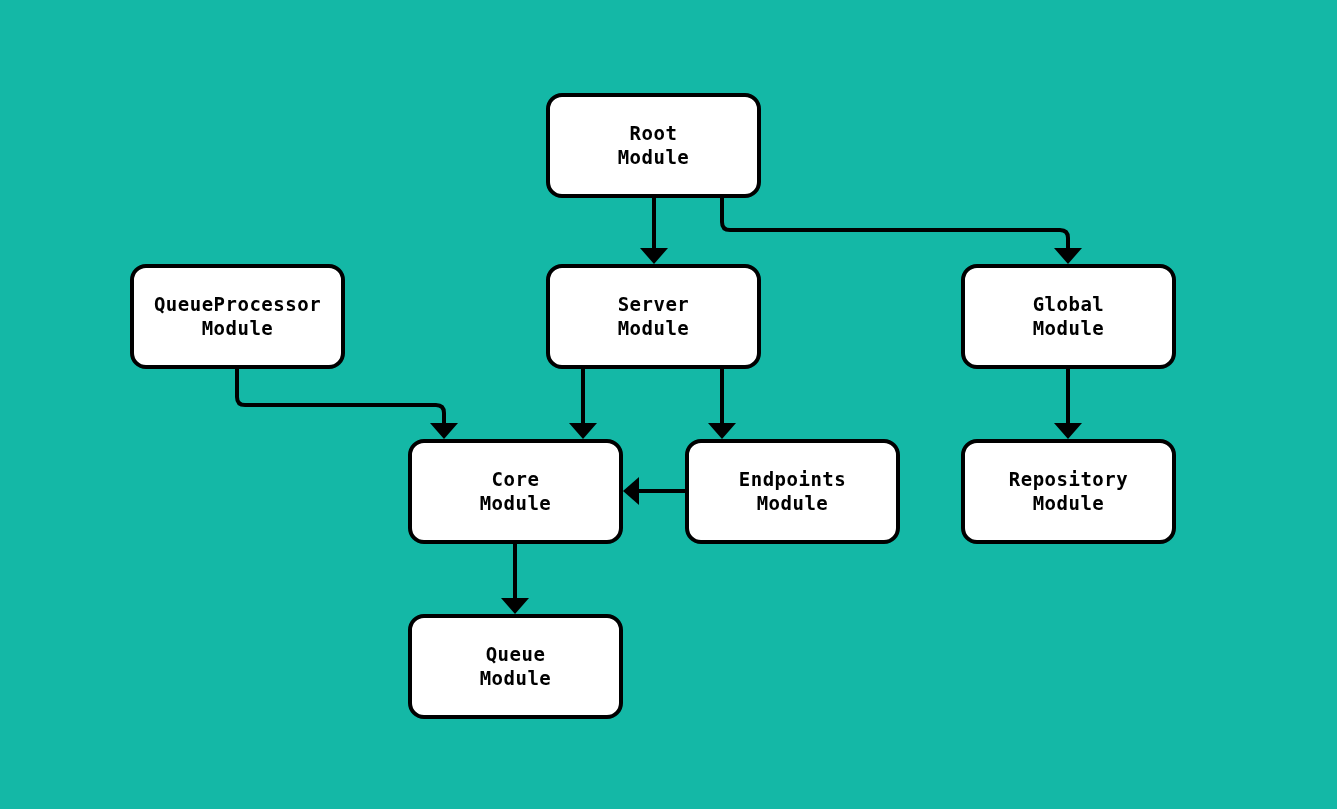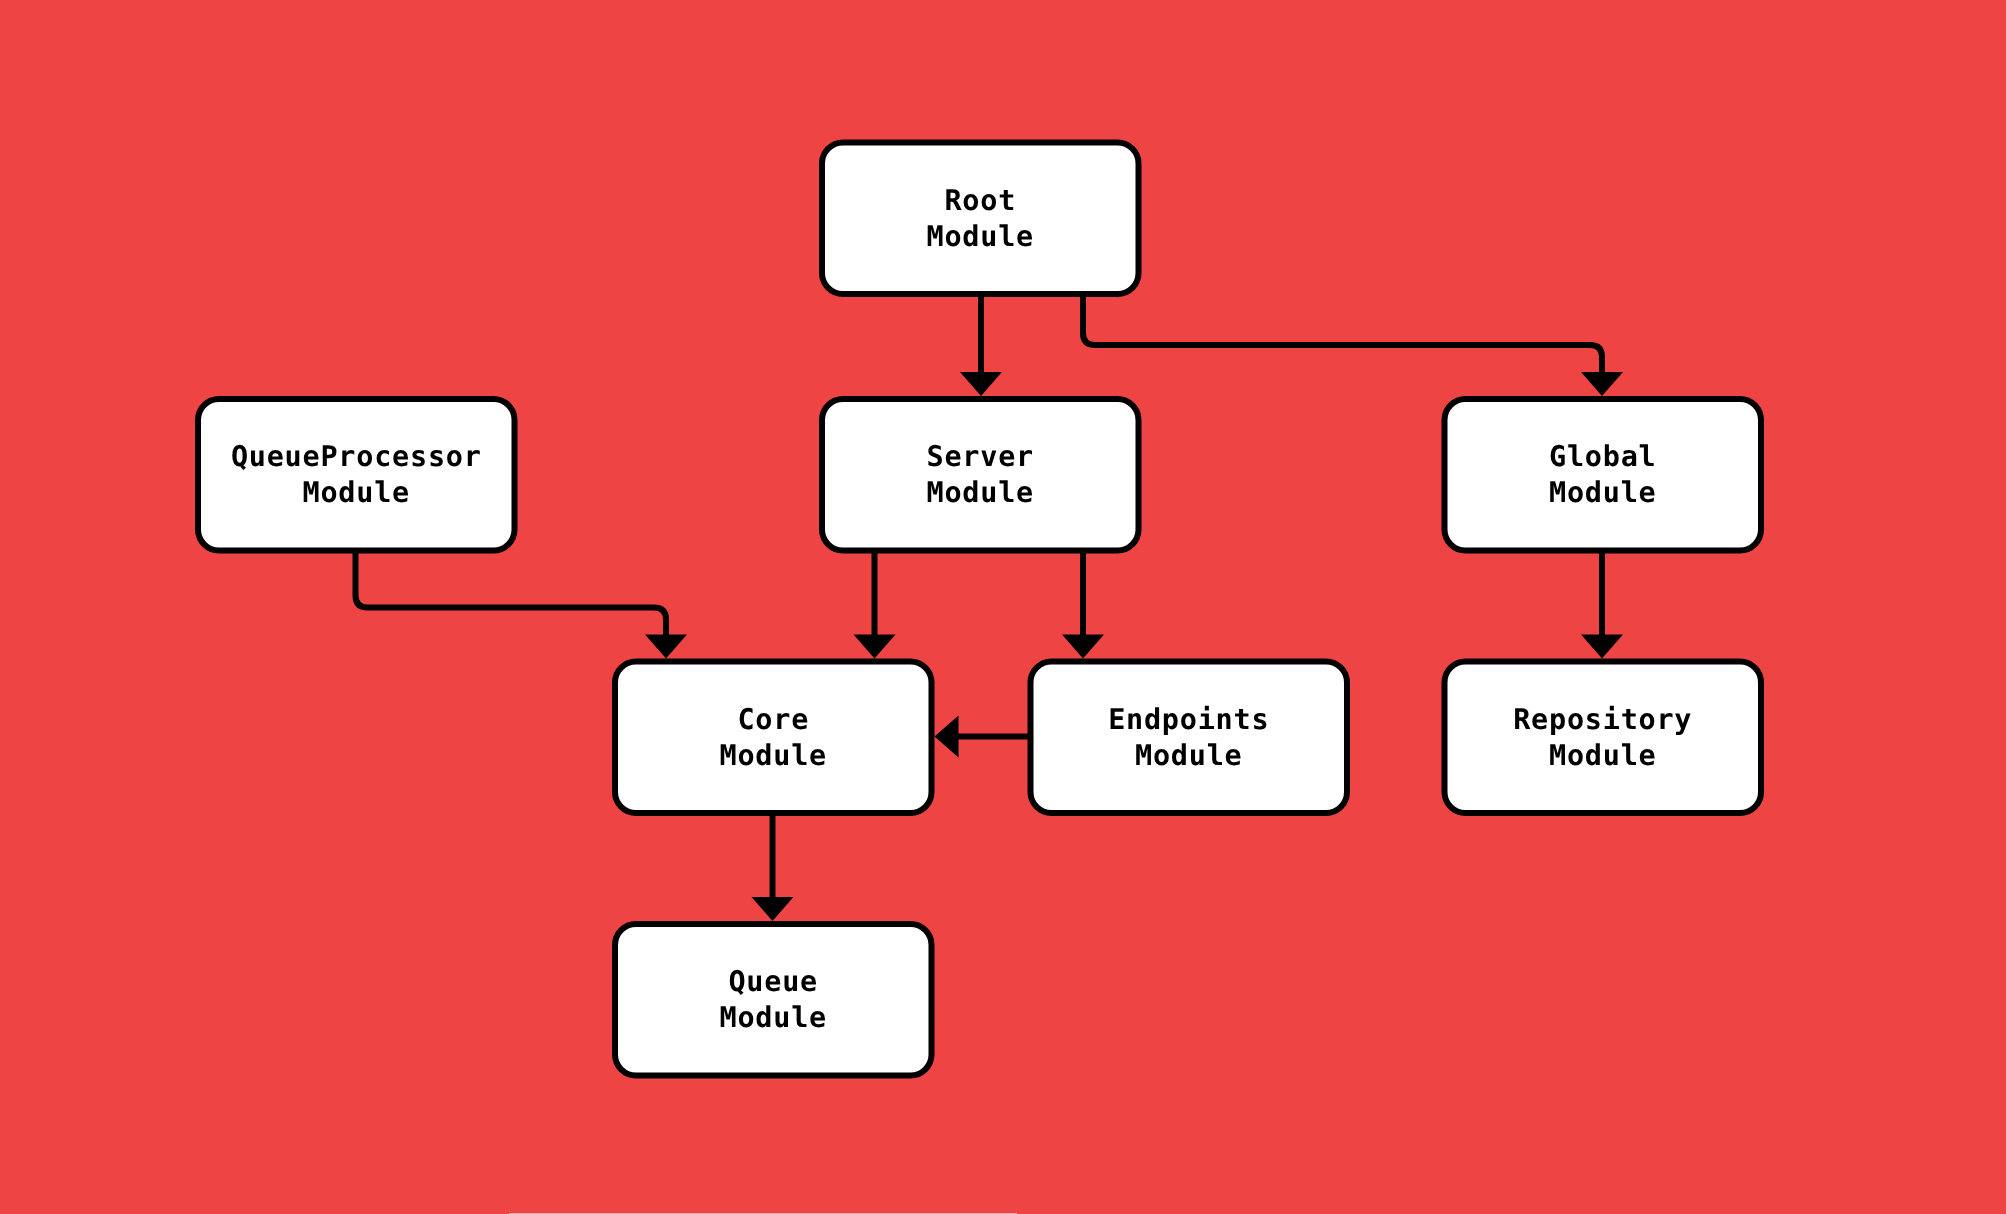--- a/index.html
+++ b/index.html
@@ -10,21 +10,21 @@
   body {
     width: 1337px;
     height: 809px;
     overflow: hidden;
     font-family: "DejaVu Sans Mono", "Liberation Mono", monospace;
   }
   #diagram-root {
     position: relative;
     width: 1337px;
     height: 809px;
-    background: #ef4444;
+    background: #14b8a6;
   }
   svg#diagram-svg {
     position: absolute;
     left: 0;
     top: 0;
     width: 1337px;
     height: 809px;
     display: block;
   }
   .node-box {

